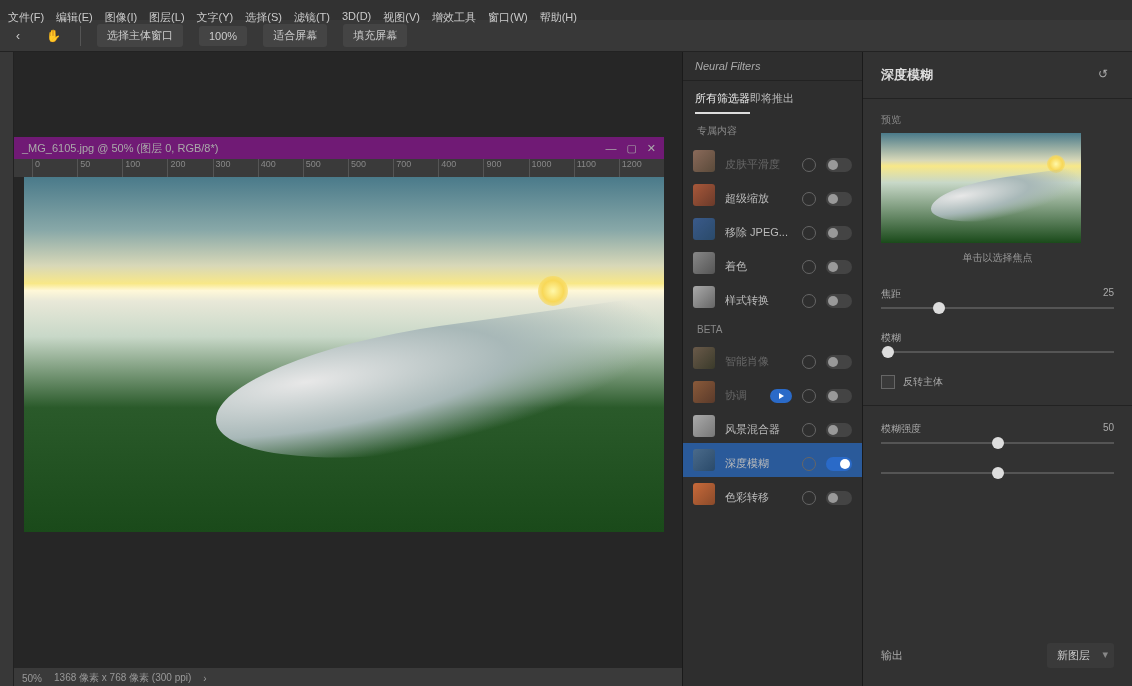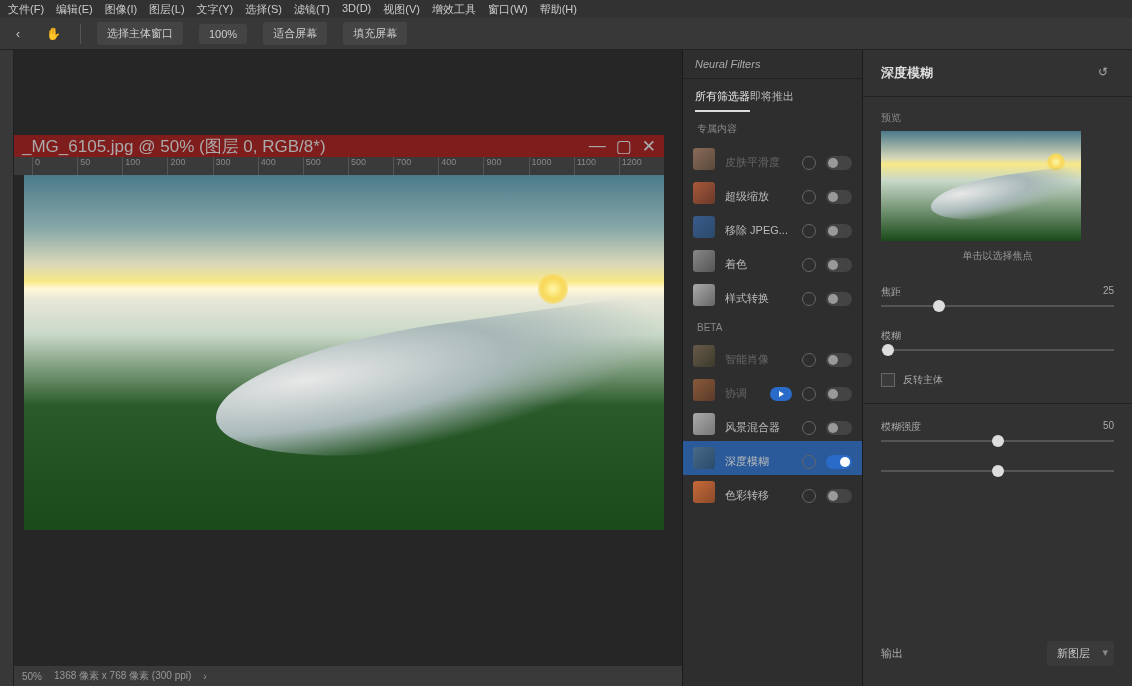--- a/index.html
+++ b/index.html
@@ -1,27 +1,27 @@
 <!DOCTYPE html>
 <html><head>
 <meta charset="utf-8">
 <style>
 *{margin:0;padding:0;box-sizing:border-box;font-family:sans-serif;user-select:none}
 body{background:#323232;color:#b8b8b8;font-size:12px;width:1132px;height:686px;overflow:hidden;position:relative}
-.menubar{height:18px;background:#323232;display:flex;padding:2px 8px;gap:12px;font-size:11px}
+.menubar{height:18px;background:#323232;display:flex;padding:10px 8px;gap:12px;font-size:11px}
 .menubar span{color:#ccc;cursor:pointer}
 .toolbar{height:32px;background:#383838;display:flex;align-items:center;padding:0 8px;gap:16px;border-bottom:1px solid #222}
 .tb-icon{width:20px;height:20px;display:flex;align-items:center;justify-content:center;color:#ccc}
 .tb-sep{width:1px;height:20px;background:#555}
 .tb-btn{padding:4px 10px;background:#444;border-radius:3px;color:#ccc;font-size:11px}
 .main{display:flex;height:calc(100% - 50px)}
 .left-tools{width:14px;background:#383838;border-right:1px solid #222}
 .canvas-area{flex:1;background:#262626;position:relative;min-width:0}
 .doc-window{position:absolute;left:0;top:85px;width:650px}
-.doc-header{height:22px;background:#7f1d1d;display:flex;align-items:center;padding:0 8px;color:#aaa;font-size:17px;justify-content:space-between}
+.doc-header{height:22px;background:#701a75;display:flex;align-items:center;padding:0 8px;color:#aaa;font-size:11px;justify-content:space-between}
 .doc-header .wnd{display:flex;gap:10px}
 .ruler-h{height:18px;background:#3a3a3a;display:flex;font-size:9px;color:#888;padding-left:18px}
 .ruler-h span{flex:1;border-left:1px solid #555;padding-left:2px}
 .canvas-img{width:640px;height:355px;margin-left:10px;background:linear-gradient(180deg,#4a7a8a 0%,#88a8a8 15%,#d8d8b8 25%,#f8e888 30%,#fff8d8 32%,#e8e8d8 35%,#c8d8c8 45%,#2a5a2a 65%,#1a4a1a 100%);position:relative;overflow:hidden}
 .river{position:absolute;left:30%;top:42%;width:70%;height:35%;background:radial-gradient(ellipse at 20% 30%,#e8e8e8,#a8b8b8 40%,transparent 70%);border-radius:50% 0 50% 50%;transform:skewY(-8deg)}
 .sun{position:absolute;right:15%;top:28%;width:30px;height:30px;background:radial-gradient(#fff8a8,#f8d858,transparent);border-radius:50%}
 .statusbar{position:absolute;bottom:0;left:0;right:0;height:20px;background:#3a3a3a;display:flex;align-items:center;padding:0 8px;gap:12px;font-size:10px;color:#999}
 .panel-filters{width:180px;background:#2e2e2e;border-left:1px solid #1a1a1a;display:flex;flex-direction:column}
 .panel-header{padding:8px 12px;font-size:11px;color:#aaa;border-bottom:1px solid #222;font-style:italic}
 .filter-tabs{display:flex;padding:10px 12px 0;font-size:11px}

